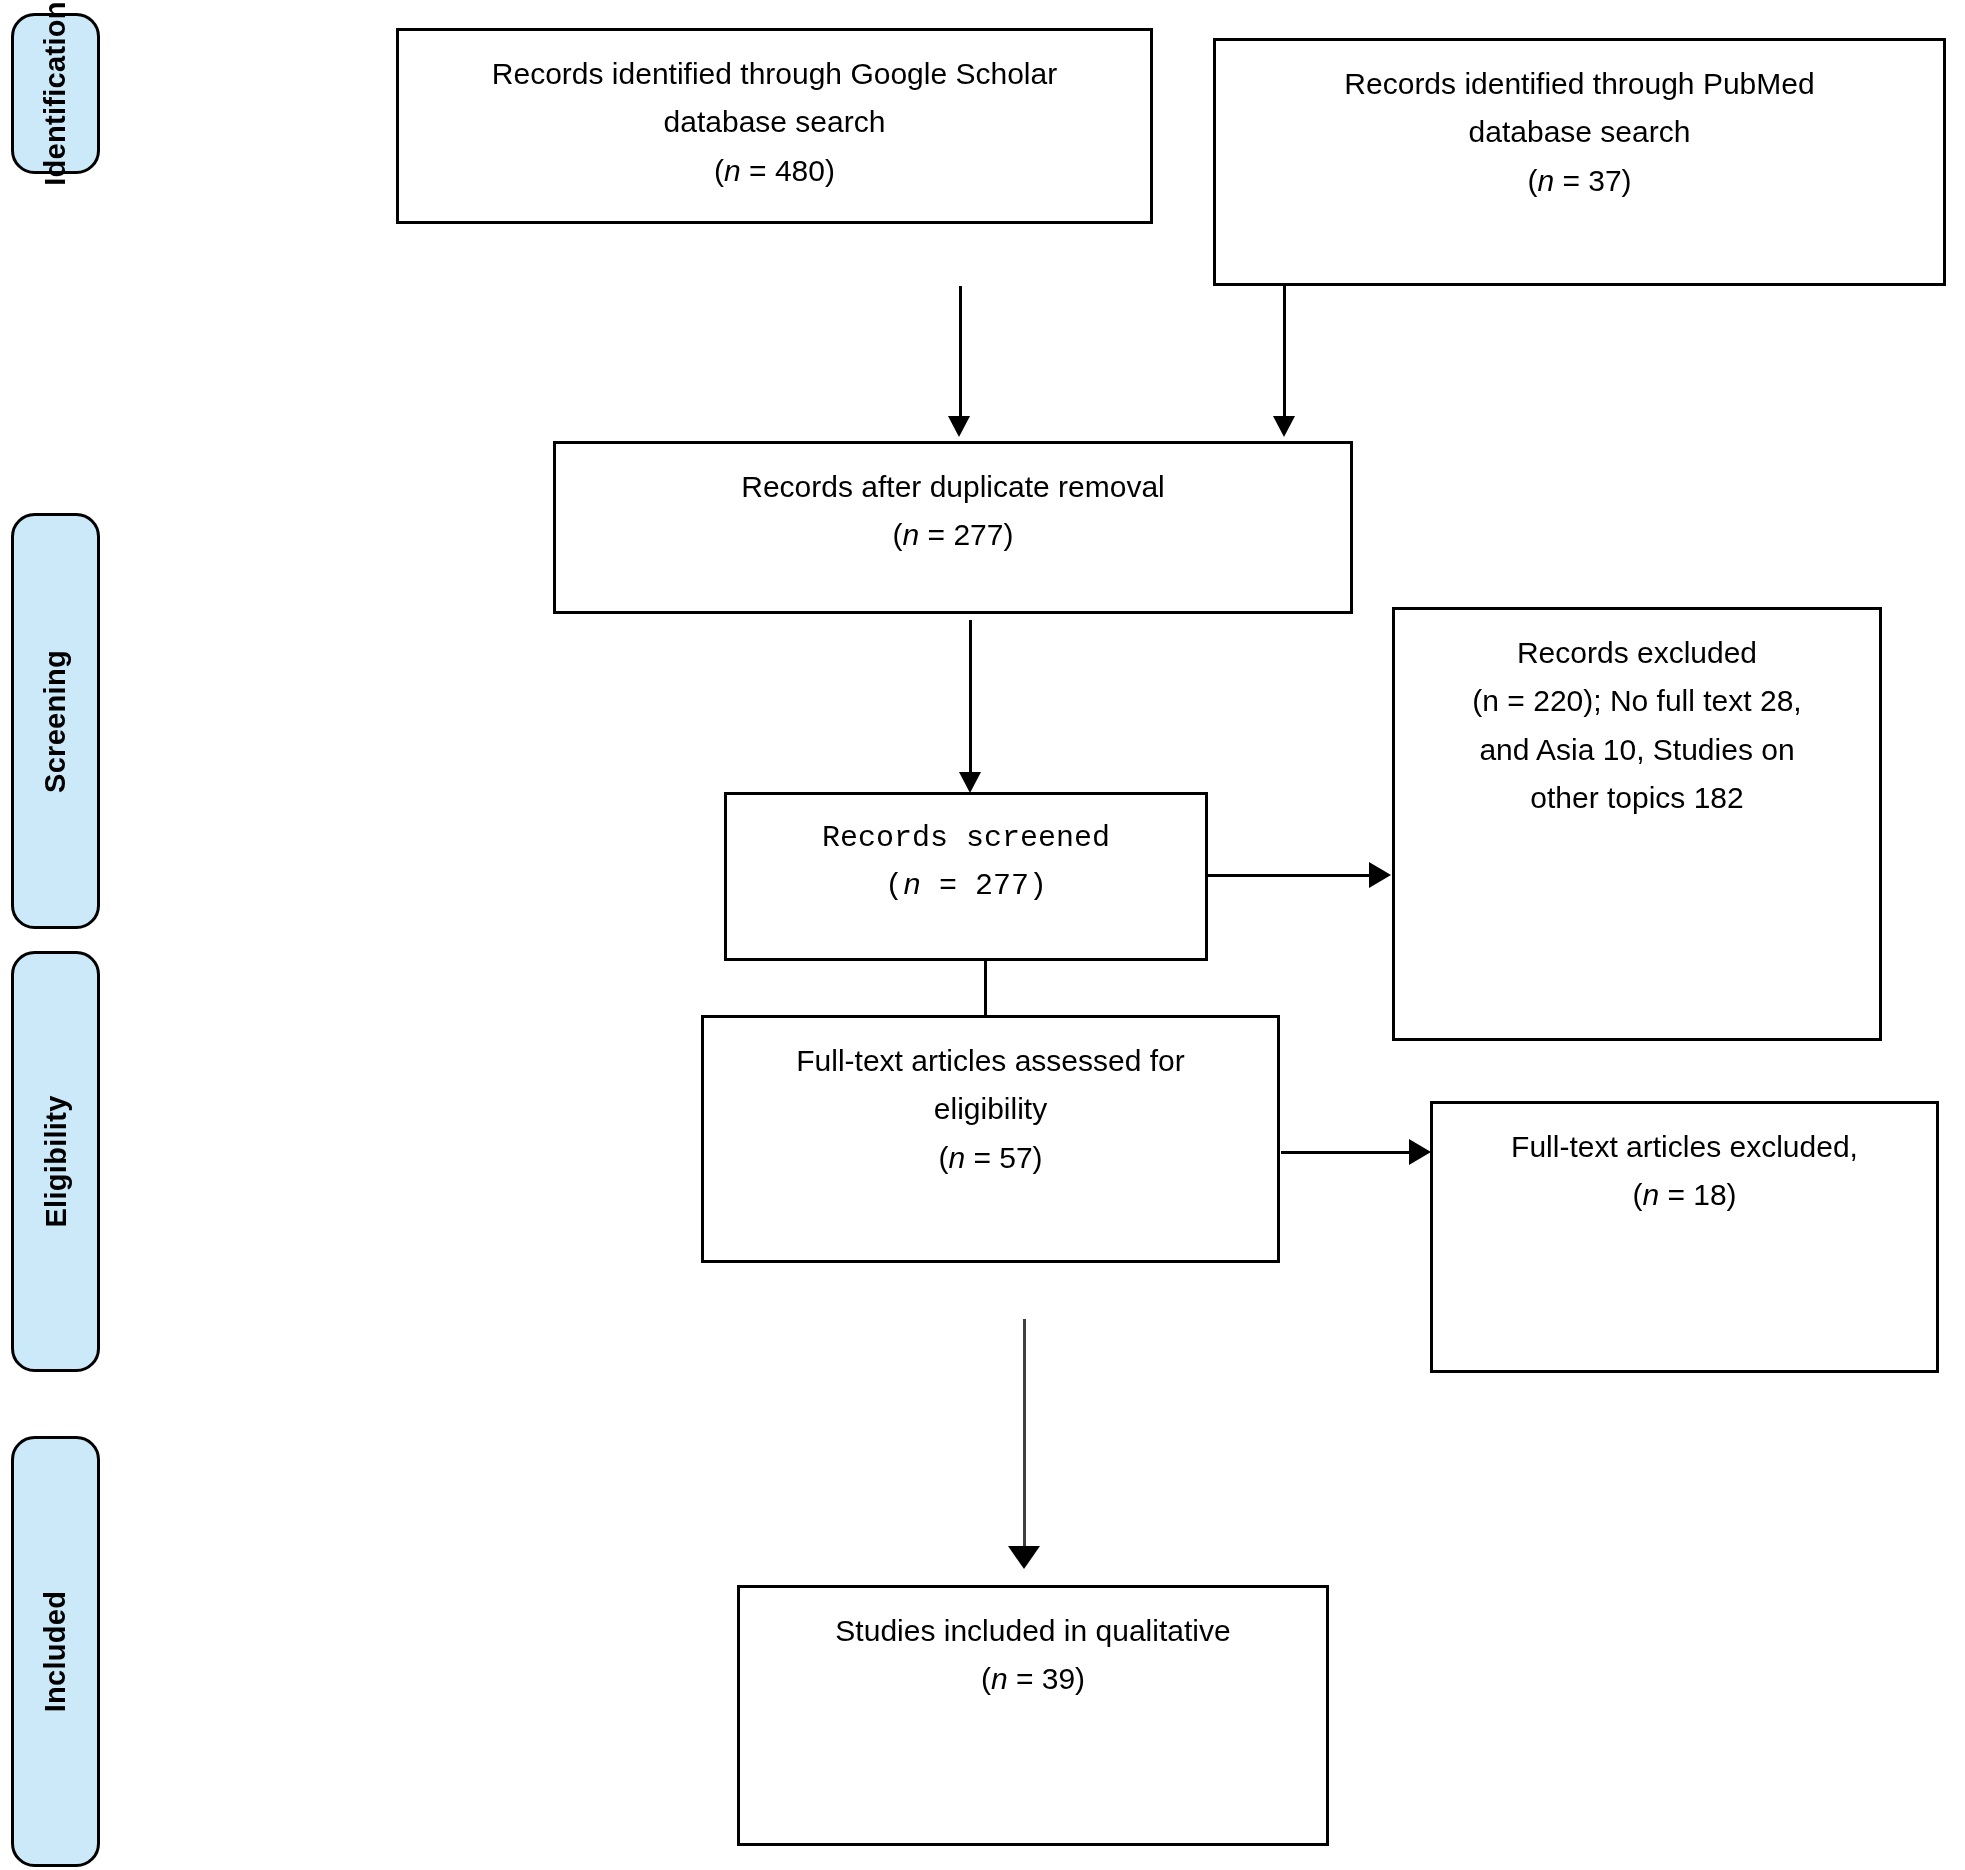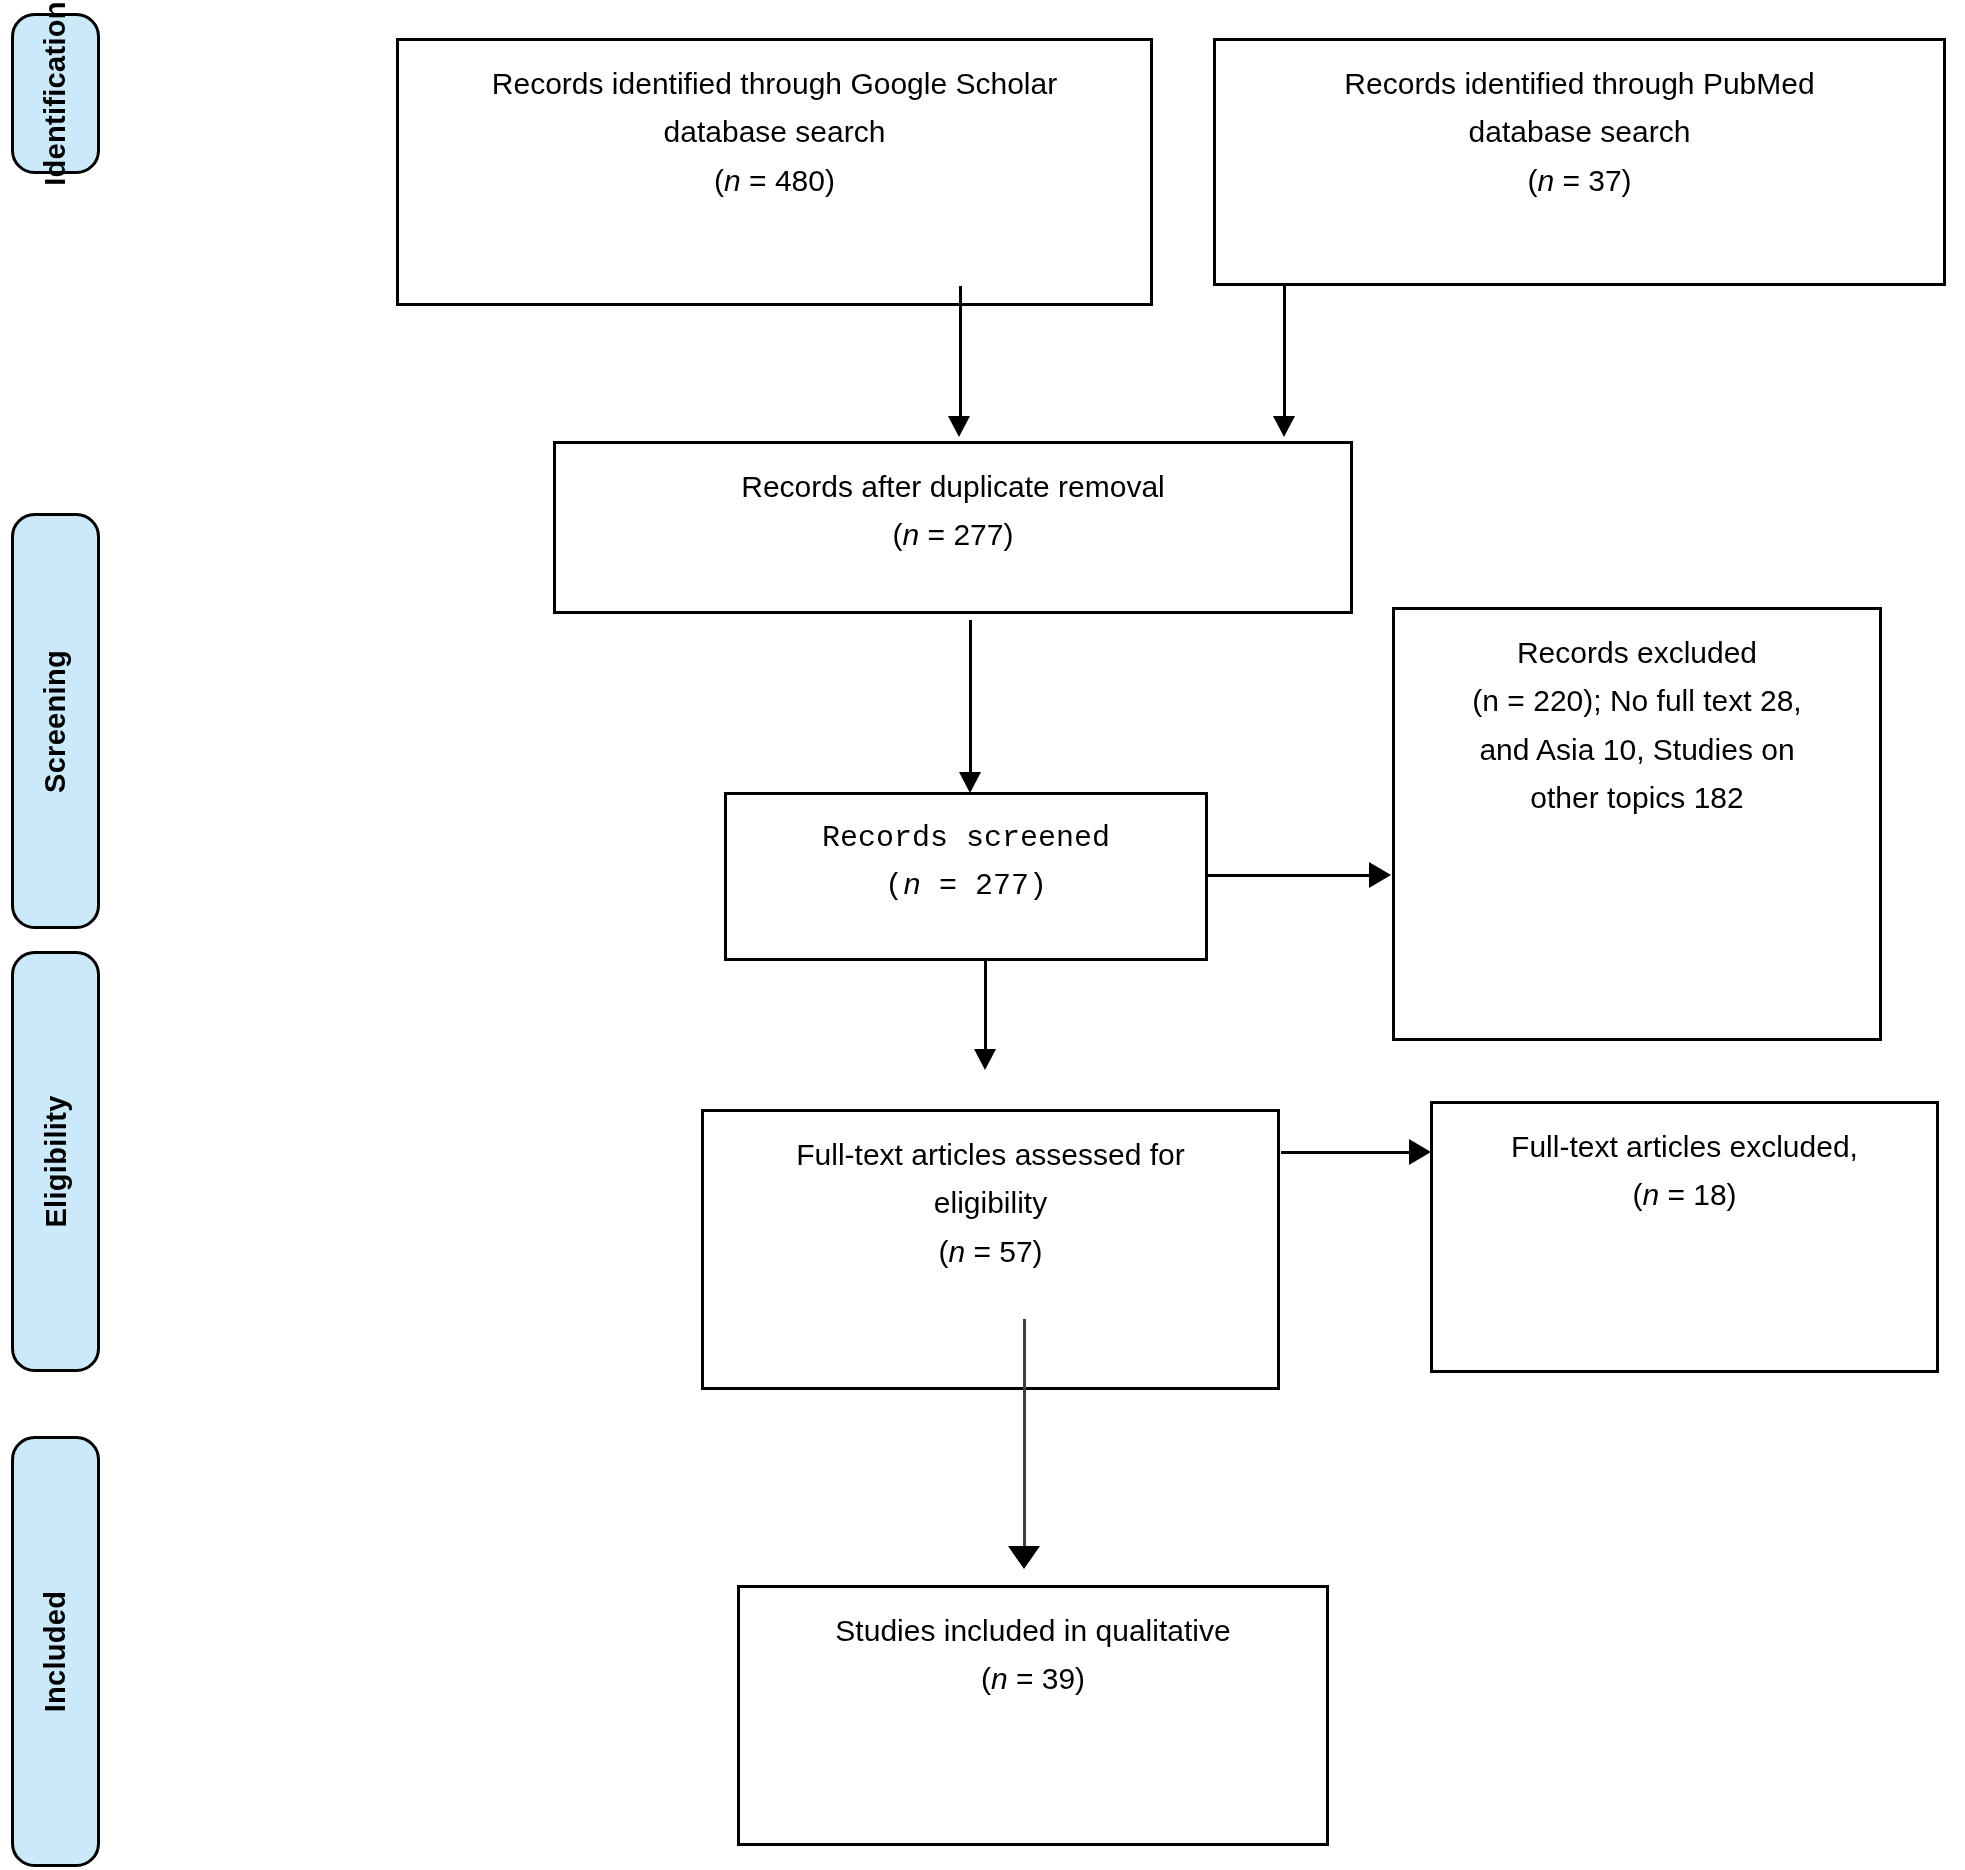--- a/index.html
+++ b/index.html
@@ -104,21 +104,21 @@
   </div>
 
   <div class="phase" style="left:11.3px; top:951px; width:89px; height:421px;">
     <span class="phase-label">Eligibility</span>
   </div>
 
   <div class="phase" style="left:11.3px; top:1436px; width:89px; height:431px;">
     <span class="phase-label">Included</span>
   </div>
 
-  <div class="box" style="left:396px; top:38px; width:757px; height:268px;">
+  <div class="box" style="left:396px; top:28px; width:757px; height:196px;">
     <div class="inner">
       <span class="line">Records identified through Google Scholar</span>
       <span class="line">database  search</span>
       <span class="line"><span>(</span><span class="ital">n</span><span> = 480)</span></span>
     </div>
   </div>
 
   <div class="box" style="left:1213px; top:38px; width:733px; height:248px;">
     <div class="inner">
       <span class="line">Records identified through PubMed</span>
@@ -158,21 +158,21 @@
       <span class="line wrap">other topics 182</span>
     </div>
   </div>
 
   <div class="hline" style="left:1208px; top:874px; width:164px;"></div>
   <div class="arrow-right" style="left:1369px; top:862px;"></div>
 
   <div class="vline" style="left:984px; top:961px; height:90px;"></div>
   <div class="arrow-down" style="left:974px; top:1049px;"></div>
 
-  <div class="box" style="left:701px; top:1109px; width:579px; height:281px;">
+  <div class="box" style="left:701px; top:1015px; width:579px; height:248px;">
     <div class="inner">
       <span class="line">Full-text articles assessed for</span>
       <span class="line">eligibility</span>
       <span class="line"><span>(</span><span class="ital">n</span><span> = 57)</span></span>
     </div>
   </div>
 
   <div class="box" style="left:1430px; top:1101px; width:509px; height:272px;">
     <div class="inner">
       <span class="line">Full-text articles excluded,</span>

